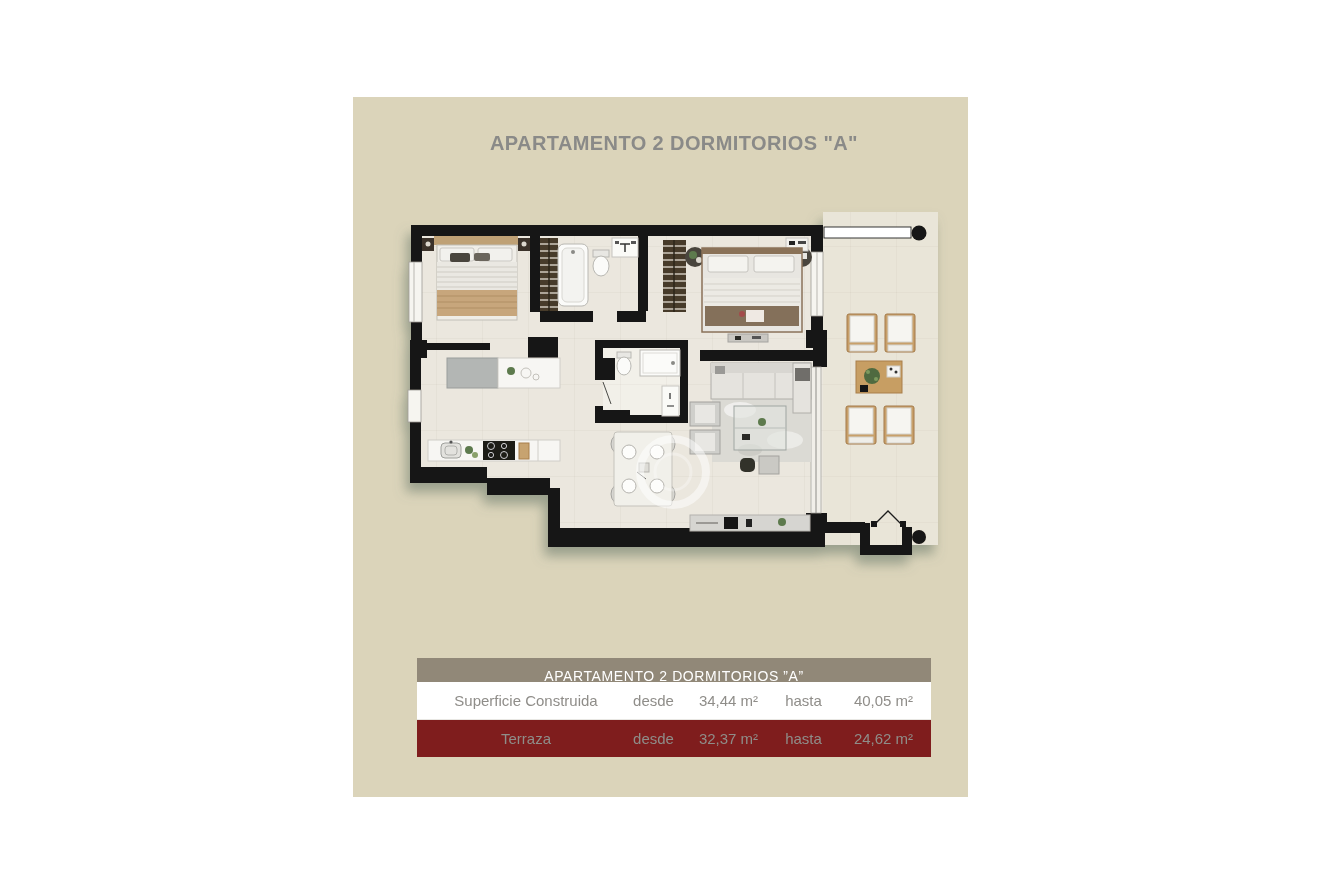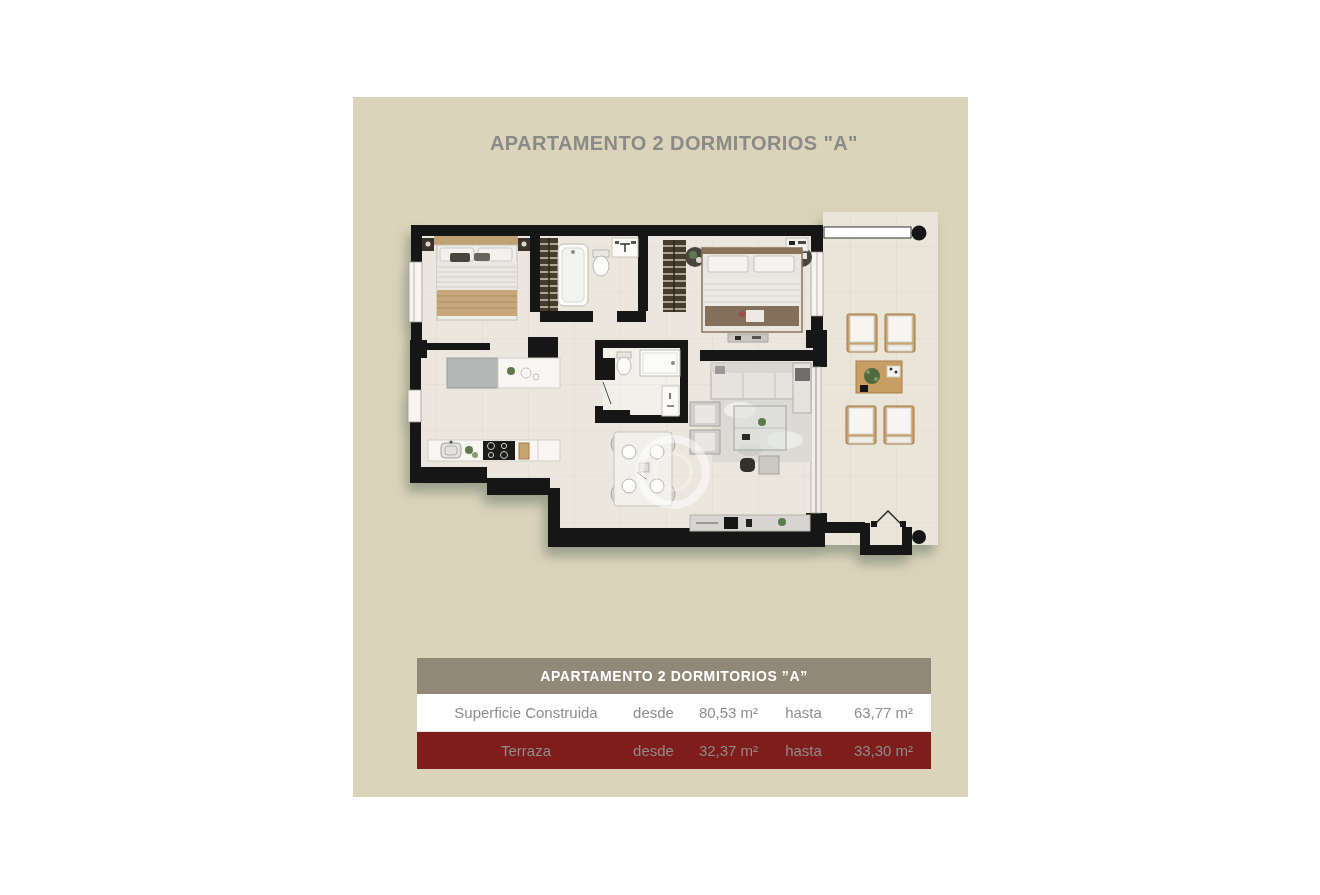--- a/index.html
+++ b/index.html
@@ -3,22 +3,22 @@
 <meta charset="utf-8">
 <style>
   html,body{margin:0;padding:0;background:#ffffff;}
   .page{position:relative;width:1320px;height:895px;background:#ffffff;overflow:hidden;
         font-family:"Liberation Sans", sans-serif;}
   .panel{position:absolute;left:353px;top:97px;width:615px;height:700px;background:#dbd4ba;}
   .page-title{position:absolute;left:64px;top:22px;width:514px;text-align:center;
 , margin:0;font-size:20px;font-weight:700;color:#8a8a88;letter-spacing:.4px;}
   .plan-wrap{position:absolute;left:37px;top:103px;width:560px;height:380px;}
   .spec-table{position:absolute;left:64px;top:561px;width:514px;font-size:15px;color:#8f8d89;}
-  .spec-header{background:#918878;color:#ffffff;font-weight:700;font-size:14px;
-        letter-spacing:.6px;height:36px;line-height:36px;text-align:center;}
+  .spec-header{background:#918878;color:#ffffff;font-weight:400;font-size:14px;
+        letter-spacing:.6px;height:24px;line-height:36px;text-align:center;}
   .spec-row{display:grid;grid-template-columns:38% 13% 17% 13% 19%;align-items:center;
         height:37px;background:#ffffff;padding-left:14px;}
   .spec-row.alt{background:#7f1d1d;border-top:1px solid #e8e7e3;}
   .spec-cell{text-align:center;white-space:nowrap;}
 </style>
 </head>
 <body>
 
 <div class="page">
   <div class="panel">
@@ -337,28 +337,28 @@
         </g>
       </svg>
     </div>
 
     <div class="spec-table">
       <div class="spec-header">APARTAMENTO 2 DORMITORIOS ”A”</div>
 
       <div class="spec-row">
         <div class="spec-cell">Superficie Construida</div>
         <div class="spec-cell">desde</div>
-        <div class="spec-cell">80,53 m²</div>
+        <div class="spec-cell">34,44 m²</div>
         <div class="spec-cell">hasta</div>
-        <div class="spec-cell">63,77 m²</div>
+        <div class="spec-cell">40,05 m²</div>
       </div>
 
       <div class="spec-row alt">
         <div class="spec-cell">Terraza</div>
         <div class="spec-cell">desde</div>
         <div class="spec-cell">32,37 m²</div>
         <div class="spec-cell">hasta</div>
-        <div class="spec-cell">33,30 m²</div>
+        <div class="spec-cell">24,62 m²</div>
       </div>
     </div>
 
   </div>
 </div>
 
 </body></html>

